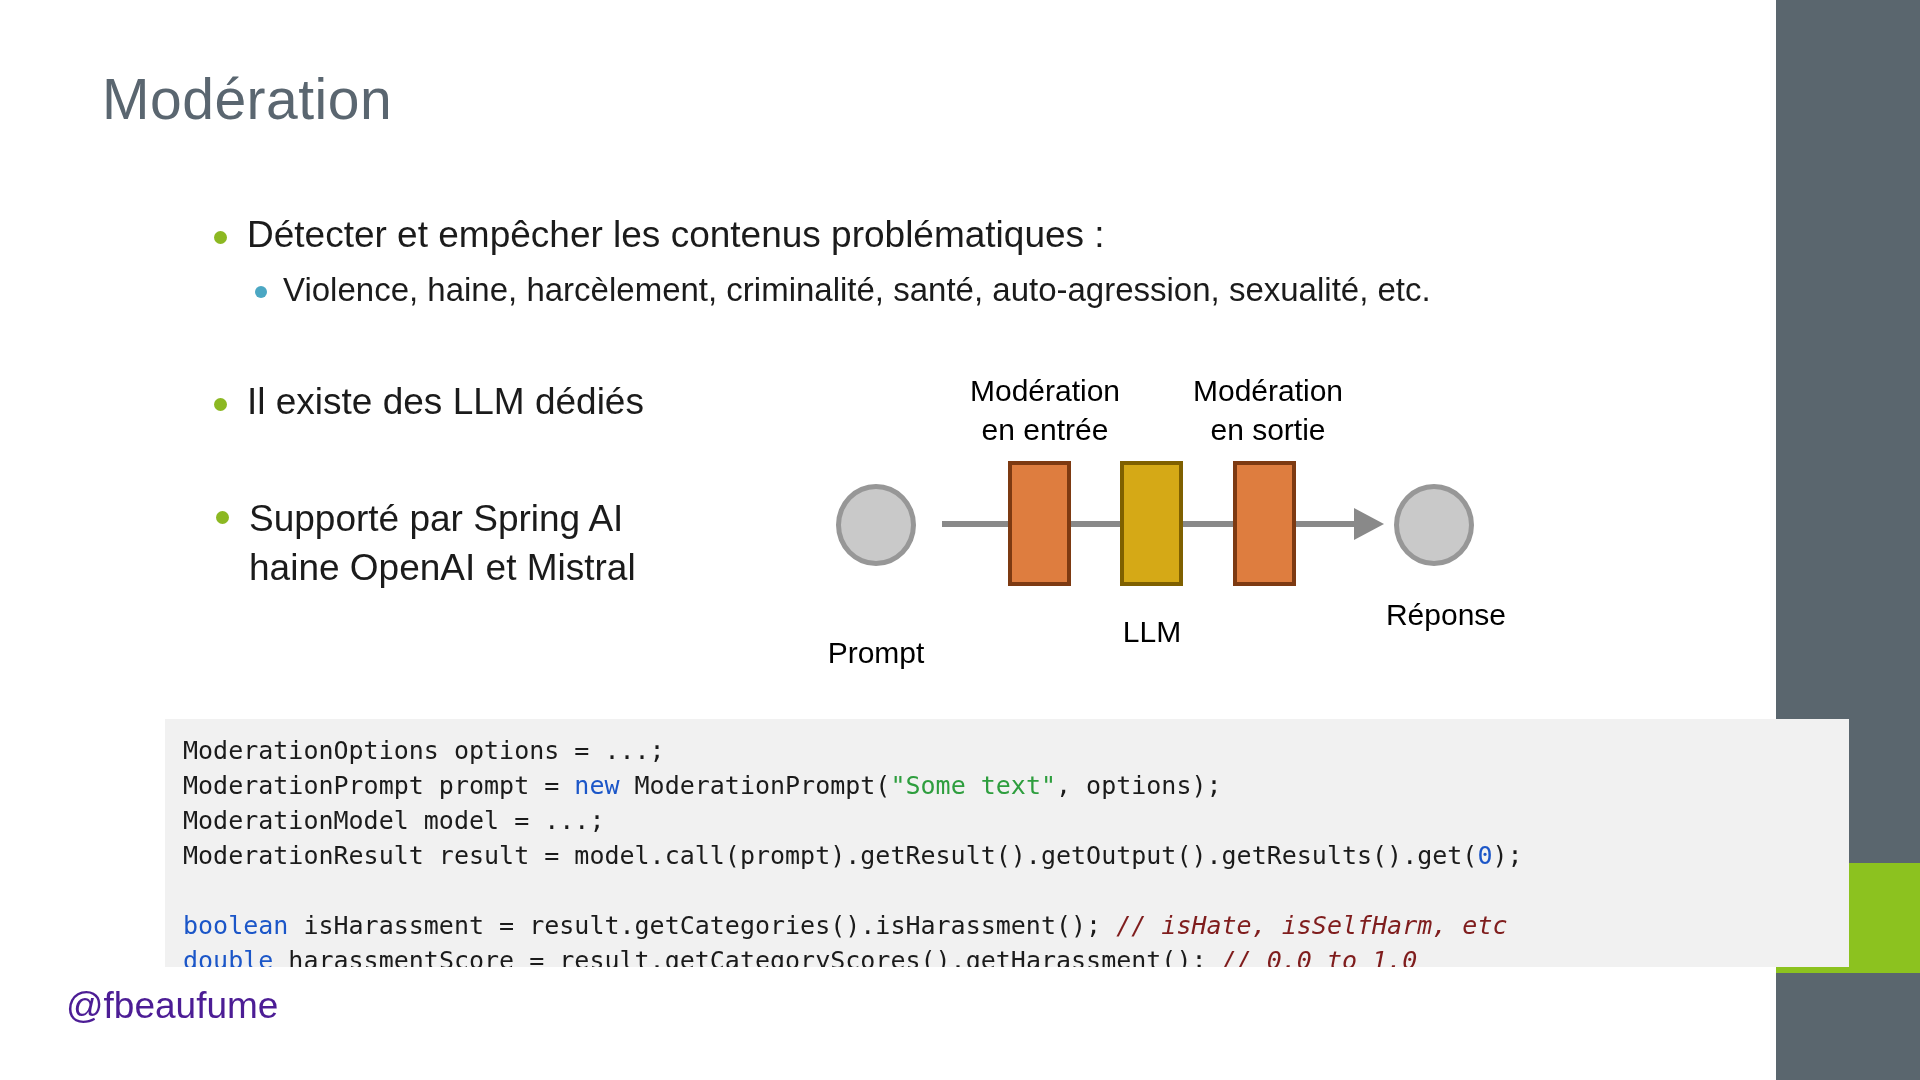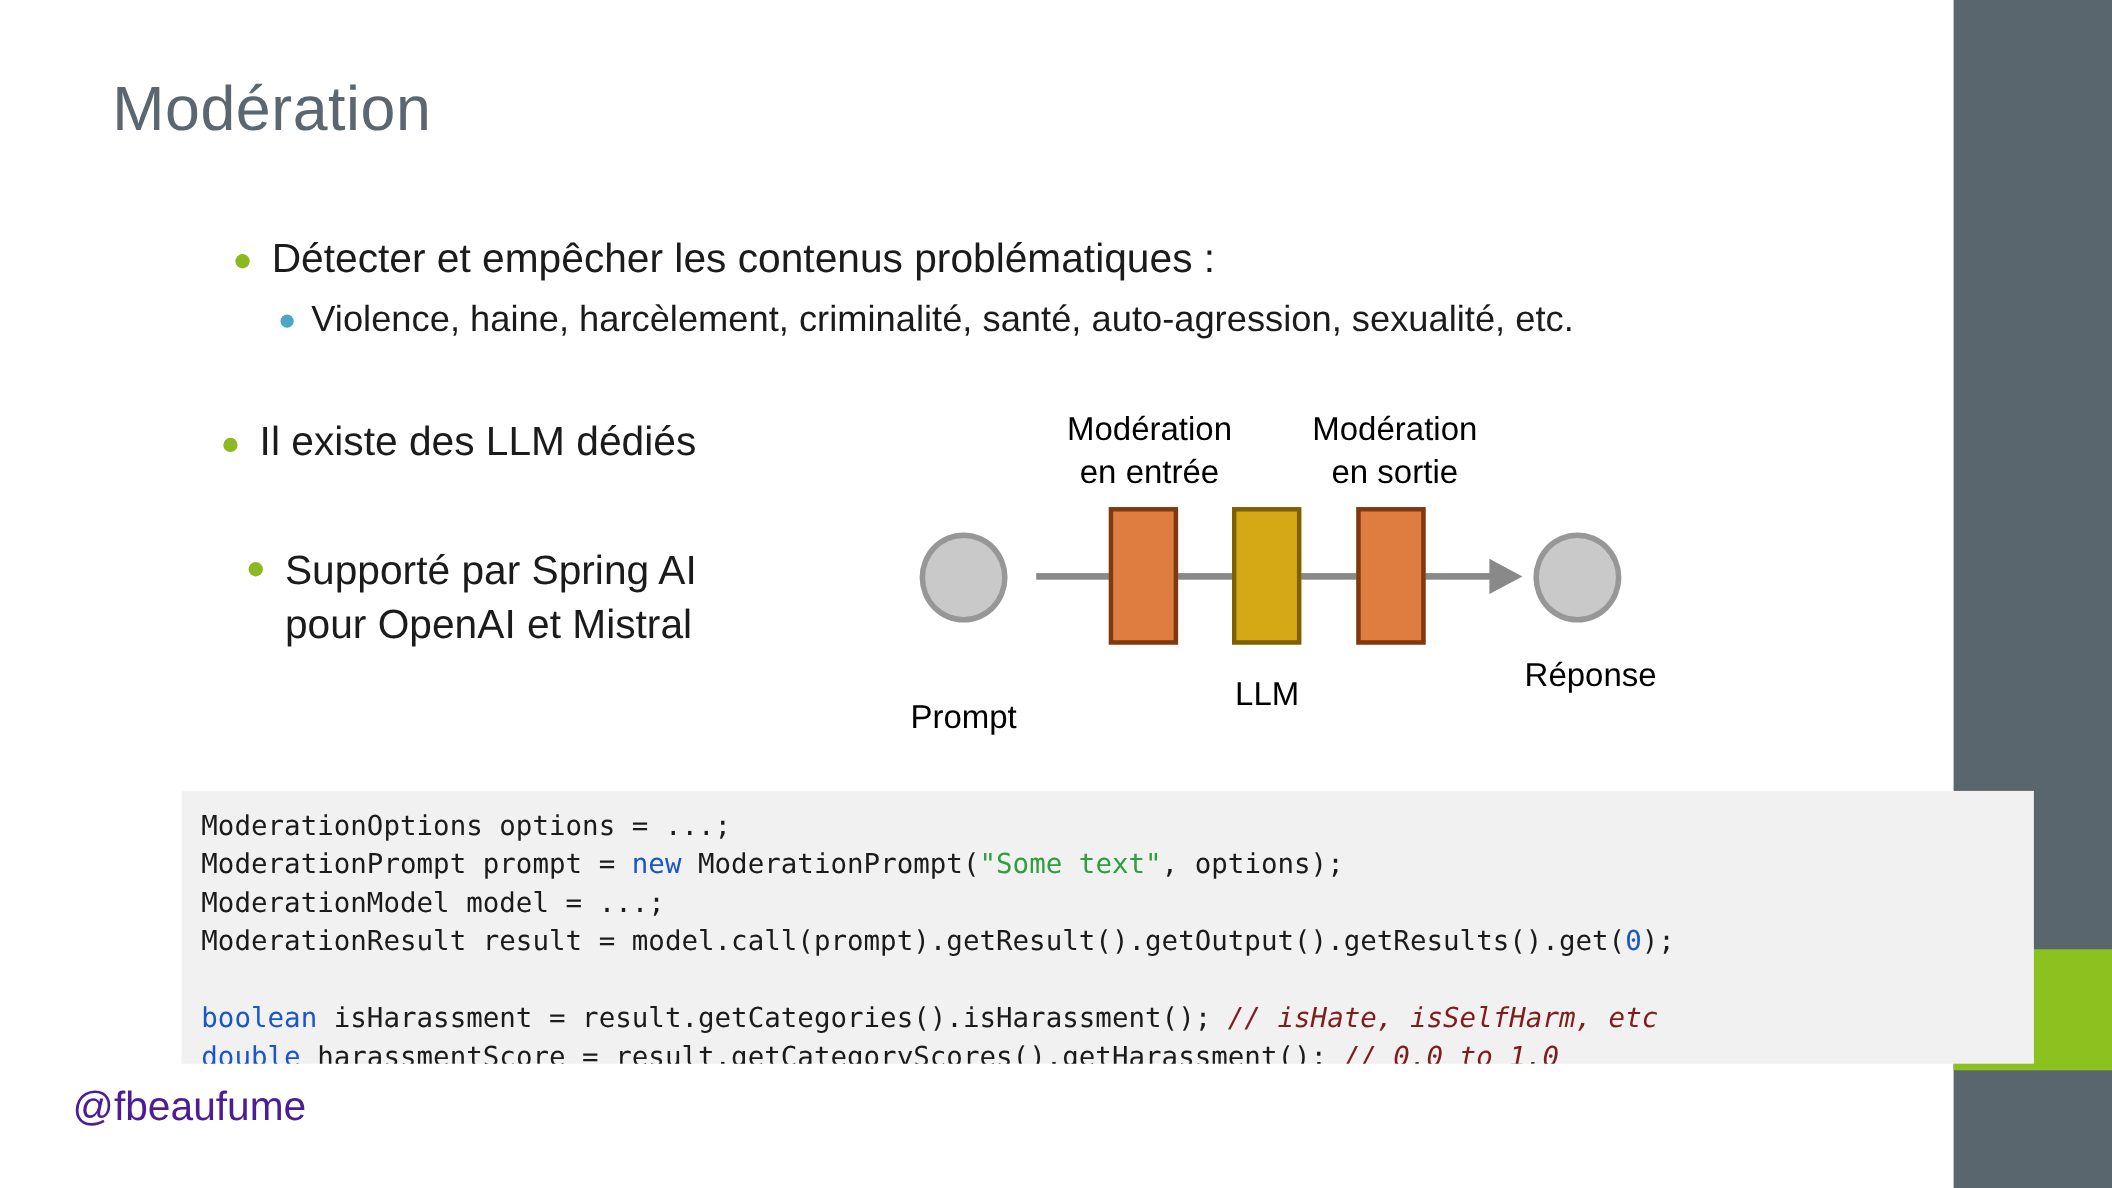--- a/index.html
+++ b/index.html
@@ -18,24 +18,24 @@
 
   
   .bullet { position: absolute; display: flex; align-items: flex-start; }
   .bullet .dot { border-radius: 50%; flex: 0 0 auto; }
   .b1 { left: 214px; top: 214px; }
   .b1 .dot { width: 13px; height: 13px; background: #8cb822; margin: 17px 20px 0 0; }
   .b1 .txt { font-size: 37px; }
   .bsub { left: 255px; top: 271px; }
   .bsub .dot { width: 12px; height: 12px; background: #4ba7c3; margin: 15px 16px 0 0; }
   .bsub .txt { font-size: 33px; }
-  .b2 { left: 203px; top: 381px; }
+  .b2 { left: 214px; top: 381px; }
   .b2 .dot { width: 13px; height: 13px; background: #8cb822; margin: 17px 20px 0 0; }
   .b2 .txt { font-size: 37px; }
-  .b3 { left: 226px; top: 494px; }
+  .b3 { left: 216px; top: 494px; }
   .b3 .dot { width: 13px; height: 13px; background: #8cb822; margin: 17px 20px 0 0; }
   .b3 .txt { font-size: 37px; line-height: 49px; }
 
   
   .diagram-label { position: absolute; text-align: center; font-size: 30px; line-height: 39px; color: #000; }
   .lbl-mod-in  { left: 950px;  top: 371px; width: 190px; }
   .lbl-mod-out { left: 1173px; top: 371px; width: 190px; }
   .lbl-prompt  { left: 816px;  top: 597px; width: 120px; margin-top: 36px; }
   .lbl-llm     { left: 1092px; top: 612px; width: 120px; }
   .lbl-reponse { left: 1372px; top: 595px; width: 148px; }
@@ -89,21 +89,21 @@
   <div class="bullet b1">
     <span class="dot"></span>
     <span class="txt">Détecter et empêcher les contenus problématiques :</span>
   </div>
   <div class="bullet b2">
     <span class="dot"></span>
     <span class="txt">Il existe des LLM dédiés</span>
   </div>
   <div class="bullet b3">
     <span class="dot"></span>
-    <span class="txt"><span>Supporté par Spring AI</span><br><span>pour OpenAI et Mistral</span></span>
+    <span class="txt"><span>Supporté par Spring AI</span><br><span>haine OpenAI et Mistral</span></span>
   </div>
 
   <div class="diagram-label lbl-mod-in"><span>Modération</span><br><span>en entrée</span></div>
   <div class="diagram-label lbl-mod-out"><span>Modération</span><br><span>en sortie</span></div>
 
   <div class="flow-line"></div>
   <div class="flow-head"></div>
 
   <div class="node node-prompt"></div>
   <div class="block block-orange blk-in"></div>

